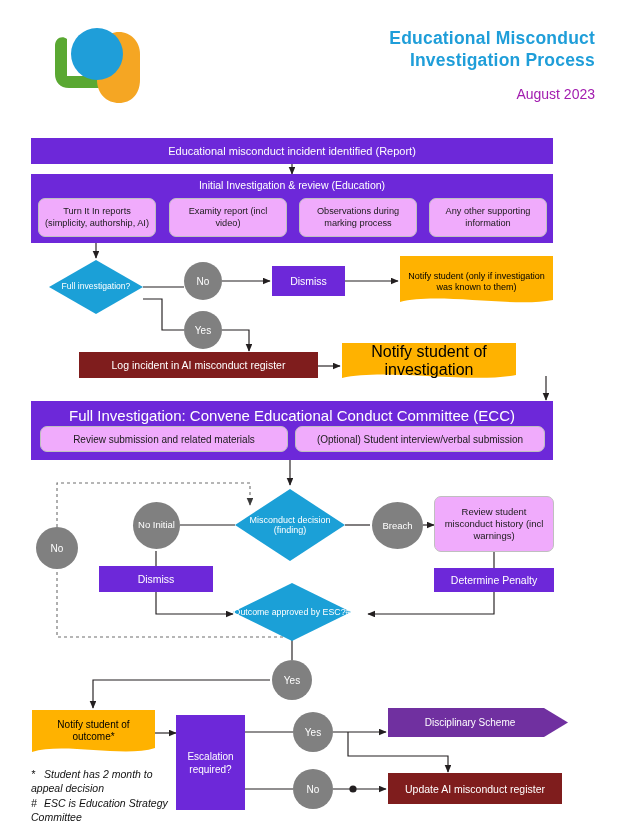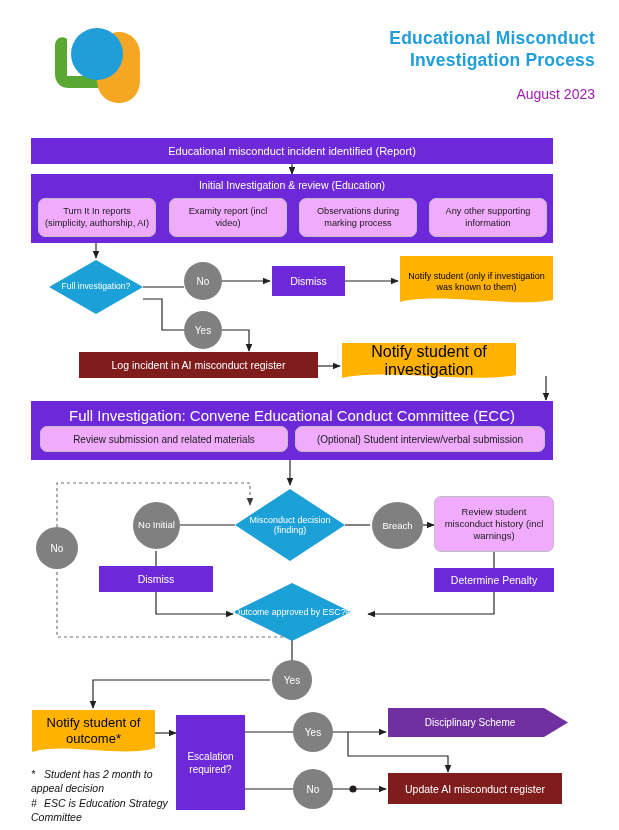--- a/index.html
+++ b/index.html
@@ -242,21 +242,21 @@
 
   <div class="node circle" style="left:272px;top:660px;width:40px;height:40px;font-size:10px;">
     <span>Yes</span>
   </div>
 
   <div style="position:absolute;left:32px;top:710px;width:123px;height:48px;">
     <svg viewBox="0 0 123 48" preserveAspectRatio="none" style="position:absolute;inset:0;width:100%;height:100%;">
       <path d="M0,0 H123 V38 C92,48 31,32 0,42 Z" fill="#ffb200"></path>
     </svg>
     <div style="position:absolute;inset:0;display:flex;align-items:center;justify-content:center;
-                text-align:center;font-size:13px;line-height:1.25;color:#000;padding:0 6px 6px;box-sizing:border-box;">Notify student of outcome*</div>
+                text-align:center;font-size:10px;line-height:1.25;color:#000;padding:0 6px 6px;box-sizing:border-box;">Notify student of outcome*</div>
   </div>
 
   <div class="node black" style="left:176px;top:715px;width:69px;height:95px;font-size:10px;line-height:1.3;">
     <span>Escalation required?</span>
   </div>
 
   <div class="node circle" style="left:293px;top:712px;width:40px;height:40px;font-size:10px;">
     <span>Yes</span>
   </div>
 

